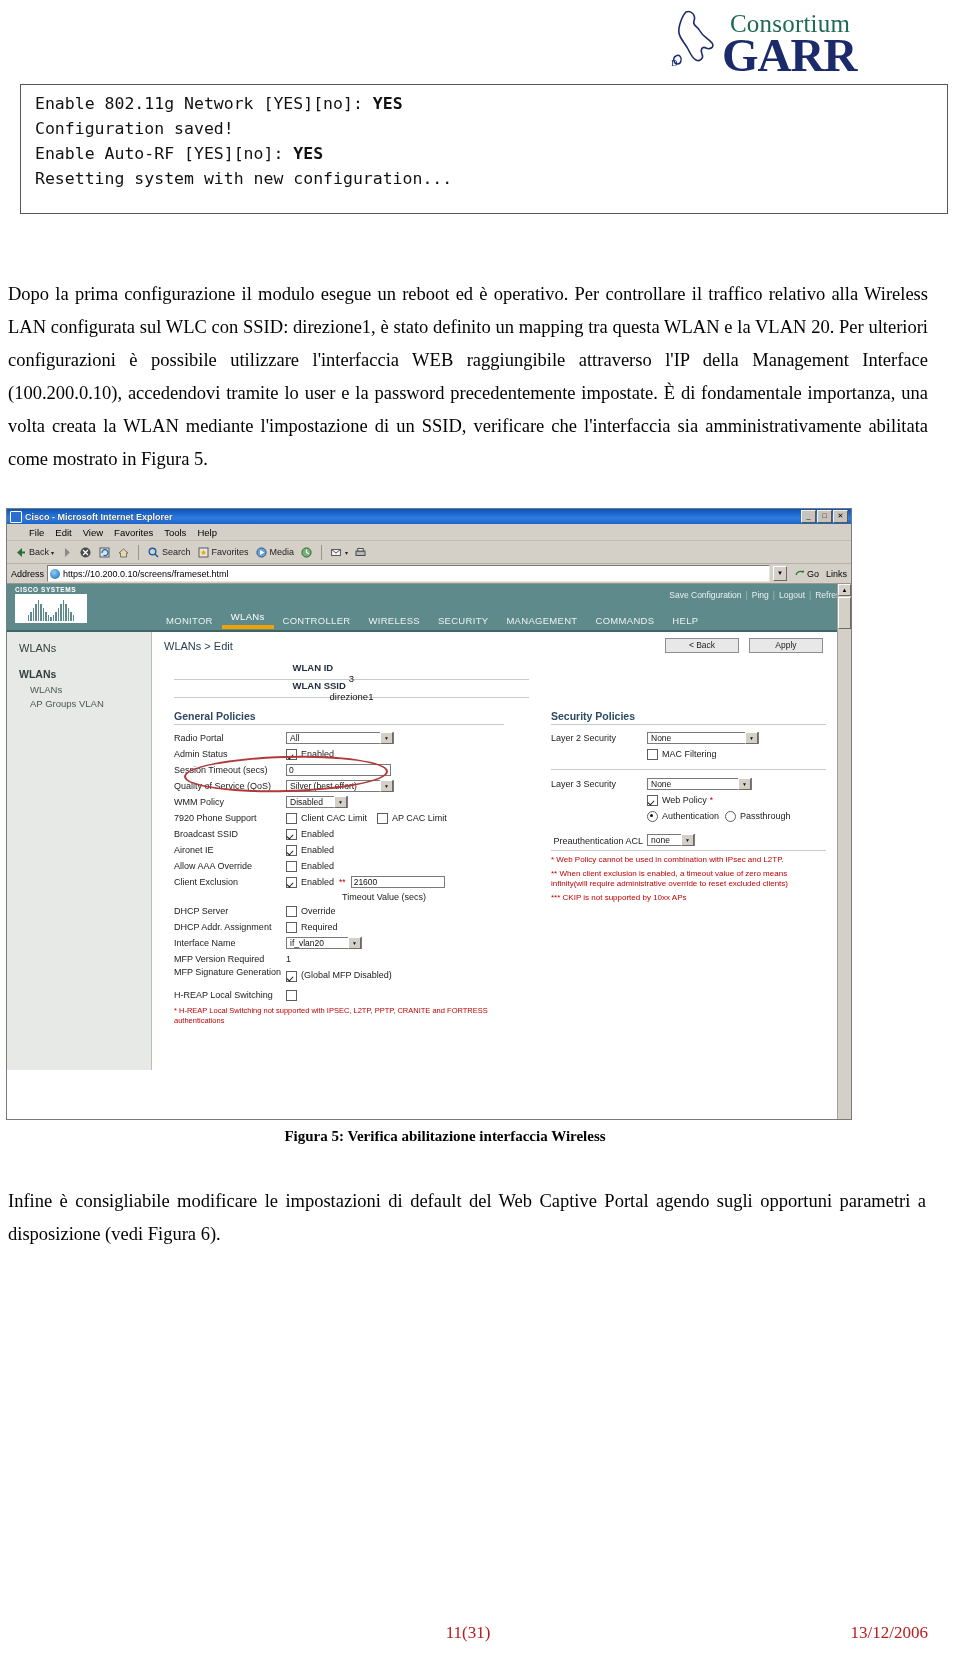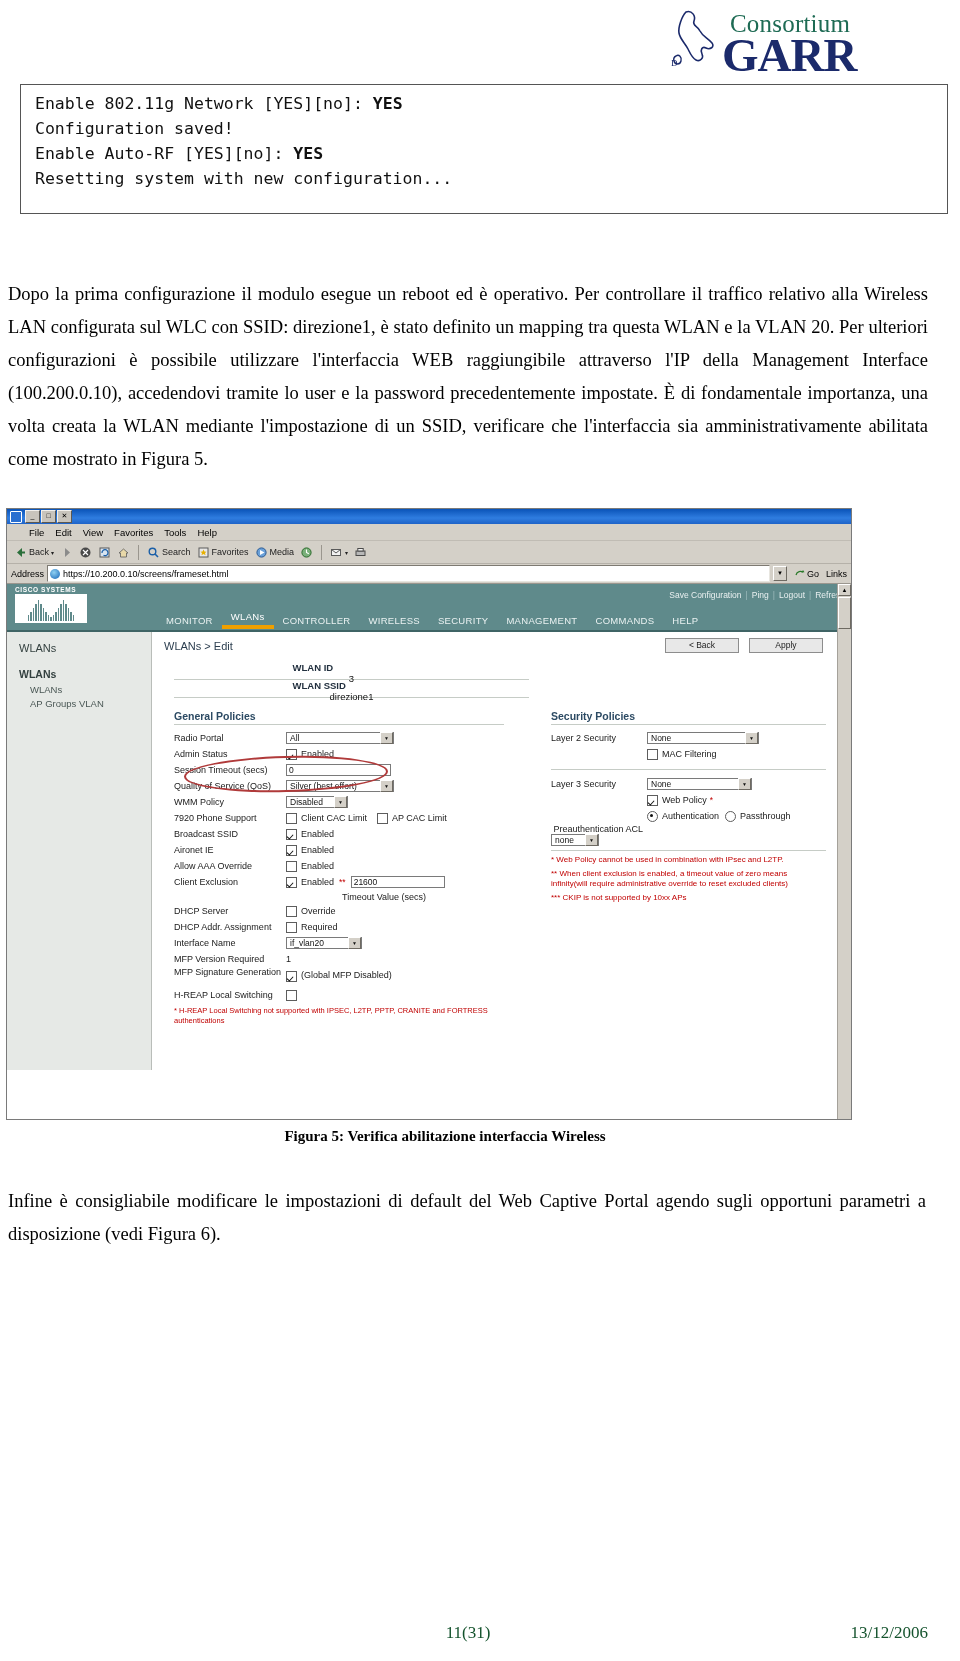--- a/index.html
+++ b/index.html
@@ -232,21 +232,21 @@
   
   .caption{
     position:absolute;left:0;top:1128px;width:890px;text-align:center;
     font-family:"Liberation Serif",serif;font-size:15px;font-weight:bold;color:#000;
   }
 
   
   .footer{
     position:absolute;left:8px;bottom:18px;width:920px;
     display:flex;justify-content:space-between;
-    font-family:"Liberation Serif",serif;font-size:17px;color:#14532d;
+    font-family:"Liberation Serif",serif;font-size:17px;color:#b91c1c;
   }
   .footer .f-page{position:absolute;left:50%;transform:translateX(-50%);}
   .footer .f-date{margin-left:auto;}
 </style>
 </head>
 <body>
 
 <div class="page">
 
   <div class="logo-wrap">
@@ -267,20 +267,21 @@
     <div class="term-line"><span>Enable Auto-RF [YES][no]: </span><b>YES</b></div>
     <div class="term-line"><span>Resetting system with new configuration...</span></div>
   </div>
 
   <div class="para" id="para1">Dopo la prima configurazione il modulo esegue un reboot ed è operativo. Per controllare il traffico relativo alla Wireless LAN configurata sul WLC con SSID: direzione1, è stato definito un mapping tra questa WLAN e la VLAN 20. Per ulteriori configurazioni è possibile utilizzare l'interfaccia WEB raggiungibile attraverso l'IP della Management Interface (100.200.0.10), accedendovi tramite lo user e la password precedentemente impostate. È di fondamentale importanza, una volta creata la WLAN mediante l'impostazione di un SSID, verificare che l'interfaccia sia amministrativamente abilitata come mostrato in Figura 5.</div>
 
   <div class="browser">
 
     <div class="titlebar">
       <div class="t-ico"></div>
+      <div class="t-text">Cisco - Microsoft Internet Explorer</div>
       <div class="winbtns">
         <div class="winbtn">_</div>
         <div class="winbtn">□</div>
         <div class="winbtn">✕</div>
       </div>
     </div>
 
     <div class="menubar">
       <span>File</span>
       <span>Edit</span>
@@ -598,21 +599,21 @@
                 <span class="star" style="margin-left:3px;">*</span>
               </div>
               <div class="frow">
                 <div class="lbl w2"></div>
                 <span class="rdo on"></span>
                 <span>Authentication</span>
                 <span style="width:6px;"></span>
                 <span class="rdo"></span>
                 <span>Passthrough</span>
               </div>
-              <div class="frow" style="height:22px;align-items:flex-start;flex-direction:column;">
+              <div class="frow" style="height:22px;align-items:flex-end;">
                 <div class="lbl w2" style="line-height:10px;text-align:right;padding-right:4px;box-sizing:border-box;">Preauthentication ACL</div>
                 <div class="sel" style="width:48px;">
                   <span>none</span>
                   <span class="arrow">▼</span>
                 </div>
               </div>
 
               <div class="sec-rule r2" style="margin:4px 0 4px 0;"></div>
 
               <div class="note">* Web Policy cannot be used in combination with IPsec and L2TP.</div>

